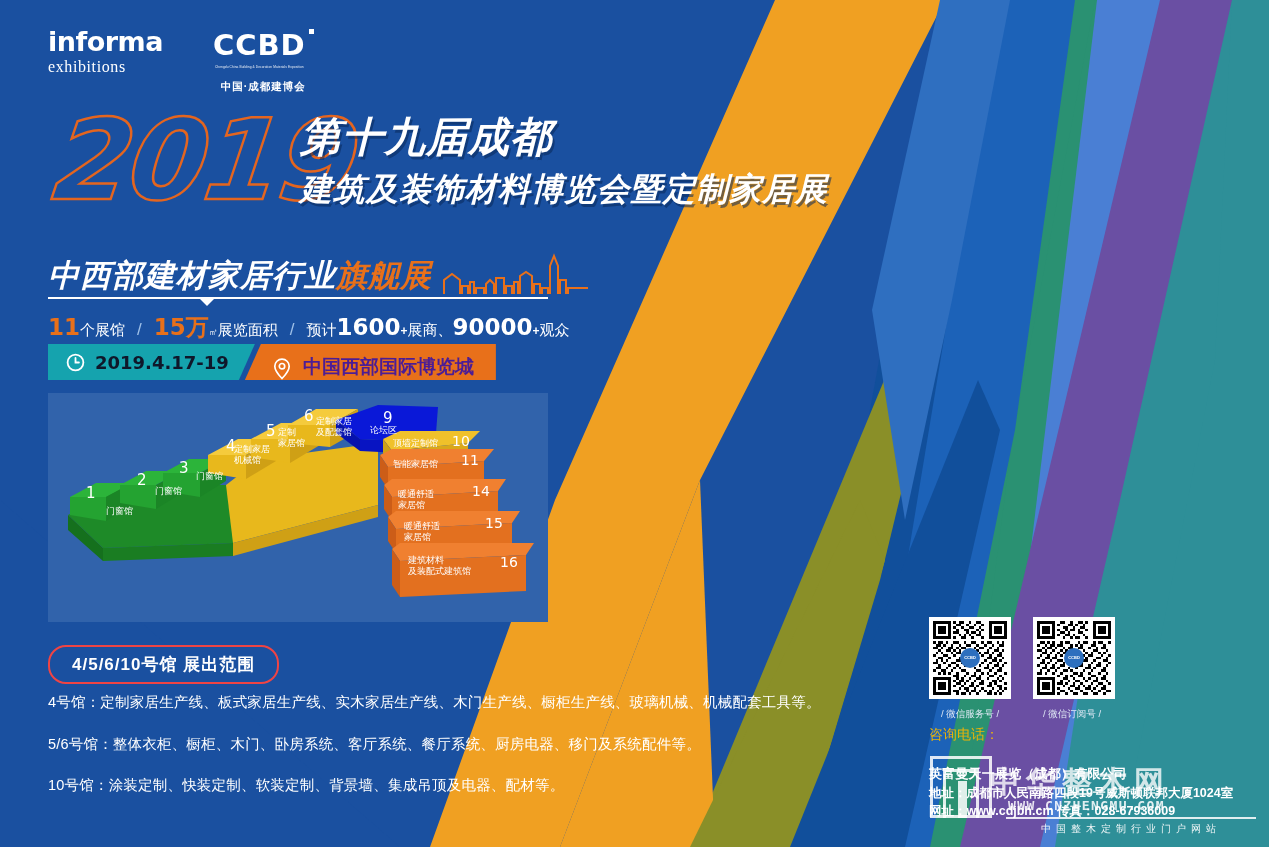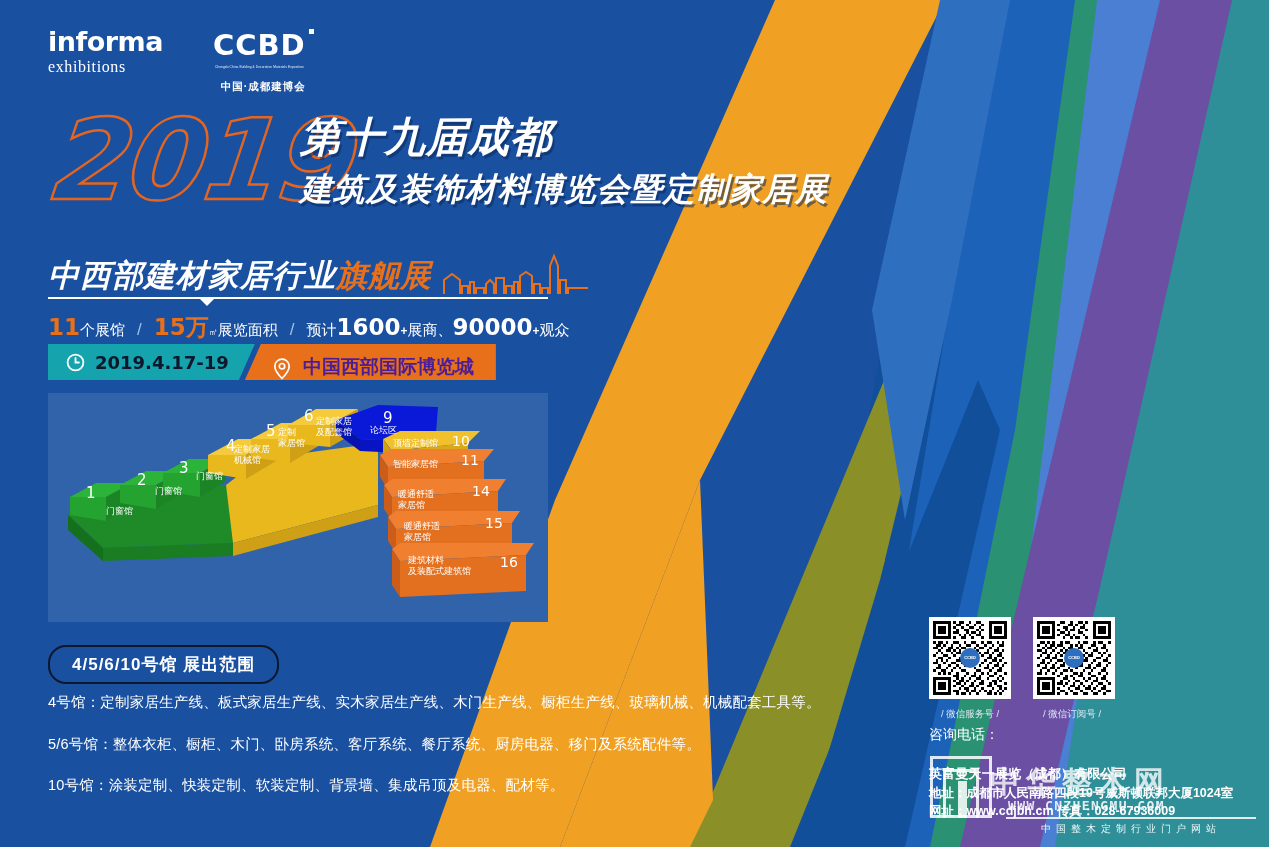--- a/index.html
+++ b/index.html
@@ -83,40 +83,40 @@
   }
 
   
   .mappanel { position:absolute; left:48px; top:393px; width:500px; height:229px; background:#3163ab; }
   .mapsvg { position:absolute; left:0; top:0; }
   .hall-label { font-family:"DejaVu Sans","Liberation Sans",sans-serif; fill:#fff; }
 
   
   .scope-pill {
     position:absolute; left:48px; top:645px;
-    border:2px solid #0f172a; border-radius:18px;
+    border:2px solid #ef4444; border-radius:18px;
     padding:6px 22px; color:#fff; font-size:17px; font-weight:bold; letter-spacing:1px;
   }
   .scope-lines { position:absolute; left:48px; top:695px; color:#fff; }
   .scope-lines .ln { font-size:14.5px; line-height:1; margin-bottom:27px; letter-spacing:.2px; white-space:nowrap; }
 
   
   .qrwrap { position:absolute; left:929px; top:617px; display:flex; gap:22px; }
   .qrbox { width:82px; height:82px; background:#fff; padding:4px; position:relative; }
   .qrcap { position:absolute; top:708px; left:929px; display:flex; gap:20px; }
   .qrcap span { width:82px; text-align:center; color:#dfe8f5; font-size:9.5px; }
   .qrcenter {
     position:absolute; left:50%; top:50%; transform:translate(-50%,-50%);
     width:20px; height:20px; border-radius:50%; background:#2d6fbe;
     color:#fff; font-size:4px; display:flex; flex-direction:column;
     align-items:center; justify-content:center; line-height:1.3; font-weight:bold;
   }
 
   
-  .phone-row { position:absolute; left:929px; top:726px; display:flex; align-items:flex-end; color:#ffffff; }
+  .phone-row { position:absolute; left:929px; top:726px; display:flex; align-items:flex-end; color:#eab308; }
   .phone-row .lbl { font-size:14px; }
   .phone-row .ph { font-size:33px; font-weight:bold; font-style:italic; letter-spacing:0px; font-family:"DejaVu Sans",sans-serif; margin-left:4px;}
   .company { position:absolute; left:929px; top:765px; color:#fff; font-size:13px; font-weight:bold; letter-spacing:.2px; }
   .addr { position:absolute; left:929px; top:784px; color:#fff; font-size:12.5px; line-height:18px; }
   .addr .row { white-space:nowrap;font-weight:bold; }
 
   
   .wm { position:absolute; left:930px; top:756px; width:340px; height:90px; pointer-events:none; }
   .wm-text { position:absolute; left:60px; top:6px; font-size:30px; font-weight:bold; color:rgba(255,255,255,.78); letter-spacing:6px; font-family:"DejaVu Sans",sans-serif; }
   .wm-url { position:absolute; left:78px; top:42px; font-size:13px; font-weight:bold; color:rgba(255,255,255,.85); letter-spacing:1.4px; font-family:"DejaVu Sans Mono","Liberation Mono",monospace; }

